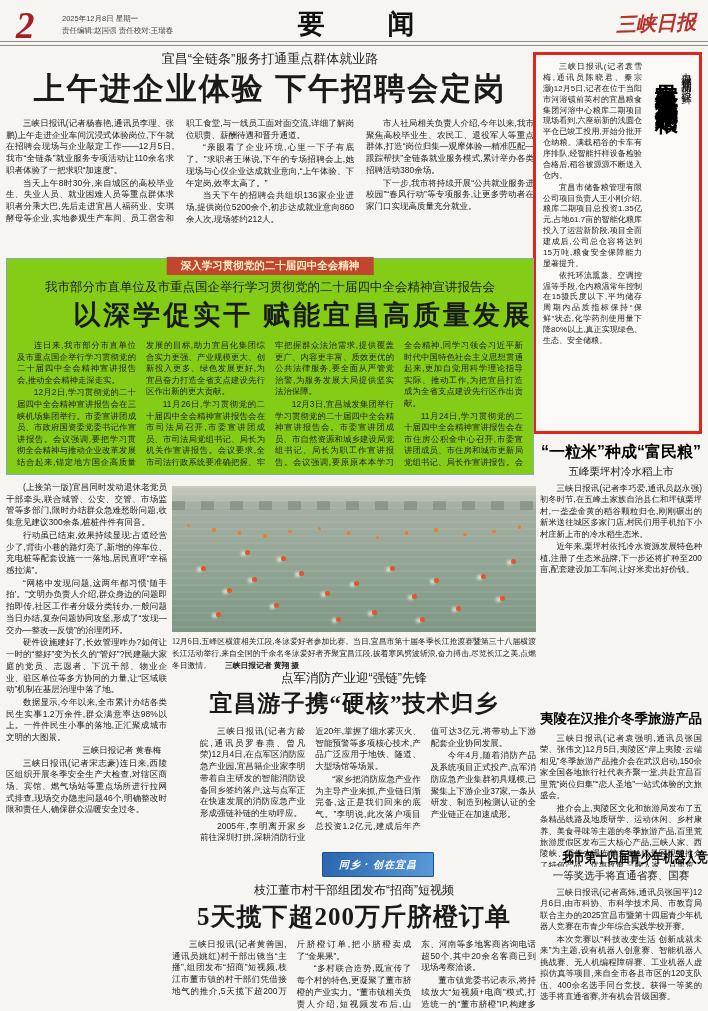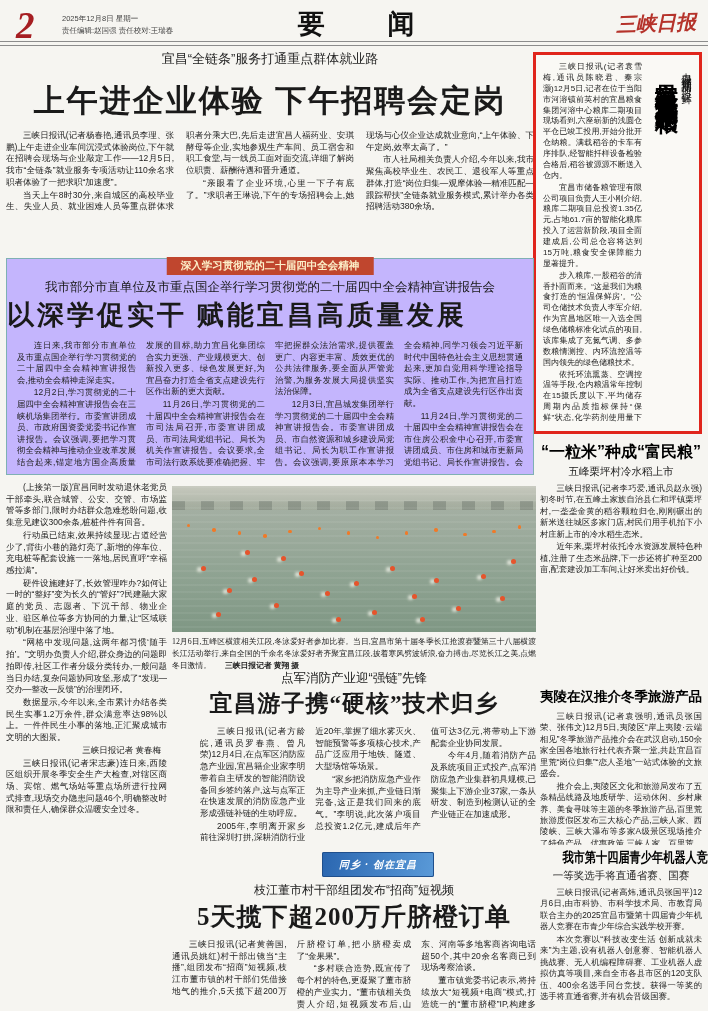--- a/index.html
+++ b/index.html
@@ -16,38 +16,38 @@
            font-size:20px;font-weight:900;font-style:italic;color:#b5332b;transform:rotate(-2deg);}
   .header-rule{position:absolute;left:0;right:0;top:41px;height:3px;
            border-top:1px solid #8c8c8c;border-bottom:1px solid #8c8c8c;}
   
   .kicker{text-align:center;font-size:13px;color:#222;}
   .paras{text-align:justify;font-size:8.5px;line-height:1.38;color:#222;overflow:hidden;}
   .paras p{margin:0 0 1px 0;text-indent:2em;}
   .paras p.sig{text-align:right;text-indent:0;padding-right:6px;}
   
   .top-story{position:absolute;left:6px;top:50px;width:528px;}
-  .top-story .headline{text-align:center;font-size:31px;font-weight:900;letter-spacing:2px;margin:12px 0 8px 0;}
+  .top-story .headline{text-align:center;font-size:31px;font-weight:900;letter-spacing:2px;margin:0 0 8px 0;}
   .top-story .paras{column-count:3;column-gap:12px;height:136px;}
   
   .grain-box{position:absolute;left:533px;top:52px;width:169px;height:382px;box-sizing:border-box;
            border:3px solid #e0251c;background:#faf9f5;padding:7px 5px 7px 7px;display:flex;}
   .grain-body{width:99px;font-size:8px;line-height:1.36;}
   .grain-heads{flex:1;writing-mode:vertical-rl;text-align:start;padding-top:2px;}
   .grain-vkicker{font-size:10.5px;letter-spacing:2px;color:#111;margin-left:2px;}
   .grain-vheadline{font-family:"Liberation Serif",serif;font-size:23px;font-weight:900;
            letter-spacing:2px;line-height:1.05;color:#000;}
   
   .study-box{position:absolute;left:6px;top:258px;width:528px;height:217px;box-sizing:border-box;
-           border:1.5px solid #7fb0b4;background:#c4b5fd;}
+           border:1.5px solid #7fb0b4;background:#84cc16;}
   .study-tag{position:absolute;top:-2px;left:50%;transform:translateX(-50%);
            background:#c0462e;color:#fcefc9;font-size:10.5px;font-weight:bold;
            padding:2px 14px;white-space:nowrap;}
   .study-kicker{margin-top:20px;text-align:center;font-size:12.5px;}
-  .study-headline{text-align:left;font-family:"Liberation Serif",serif;font-size:27px;
+  .study-headline{text-align:right;font-family:"Liberation Serif",serif;font-size:27px;
            font-weight:900;letter-spacing:3px;margin-top:1px;}
   .study-box .paras{margin:7px 10px 0 10px;column-count:4;column-gap:10px;height:136px;font-size:8.4px;}
   
   .left-col{position:absolute;left:6px;top:482px;width:161px;height:524px;}
   
   .photo{position:absolute;left:172px;top:486px;width:364px;height:146px;overflow:hidden;
          background:linear-gradient(180deg,#aab3a8 0%,#9dab9d 30%,#8fa392 60%,#7f9784 100%);}
   .shore{position:absolute;left:0;top:0;right:0;height:24px;
          background:linear-gradient(180deg,#c6c8bd,#a9b2a4);}
   .shore::after{content:"";position:absolute;left:0;right:0;bottom:0;height:9px;
@@ -77,21 +77,21 @@
          font-weight:700;letter-spacing:1px;margin:1px 0 6px 0;}
   .orange .paras{column-count:3;column-gap:10px;height:74px;}
   
   .rail{position:absolute;left:540px;width:162px;}
   .rail-h{text-align:center;font-weight:900;white-space:nowrap;color:#000;}
   .rice{top:442px;}
   .rice .rail-h{font-size:16px;letter-spacing:0;}
   .rail-sub{text-align:center;font-size:10.5px;color:#222;margin:2px 0 4px 0;}
   .rice .paras{height:202px;font-size:8.3px;}
   .travel{top:688px;}
-  .travel .rail-h{font-size:13.5px;margin-bottom:5px;}
+  .travel .rail-h{font-size:13.5px;margin-bottom:5px;margin-top:22px;}
   .travel .paras{height:134px;font-size:8.3px;}
   .robot{top:848px;}
   .robot .rail-h span{display:inline-block;transform:scaleX(.8);transform-origin:50% 50%;
          font-size:14px;white-space:nowrap;}
   .robot .paras{height:122px;font-size:8.3px;}
 </style>
 </head>
 <body>
 
 <div class="page">
@@ -107,29 +107,30 @@
     <div class="header-rule"></div>
   </div>
 
   <div class="top-story">
     <div class="kicker">宜昌“全链条”服务打通重点群体就业路</div>
     <div class="headline">上午进企业体验 下午招聘会定岗</div>
     <div class="paras">
         <p>三峡日报讯(记者杨春艳,通讯员李理、张鹏)上午走进企业车间沉浸式体验岗位,下午就在招聘会现场与企业敲定工作——12月5日,我市“全链条”就业服务专项活动让110余名求职者体验了一把求职“加速度”。</p>
         <p>当天上午8时30分,来自城区的高校毕业生、失业人员、就业困难人员等重点群体求职者分乘大巴,先后走进宜昌人福药业、安琪酵母等企业,实地参观生产车间、员工宿舍和职工食堂,与一线员工面对面交流,详细了解岗位职责、薪酬待遇和晋升通道。</p>
         <p>“亲眼看了企业环境,心里一下子有底了。”求职者王琳说,下午的专场招聘会上,她现场与心仪企业达成就业意向,“上午体验、下午定岗,效率太高了。”</p>
+        <p>当天下午的招聘会共组织136家企业进场,提供岗位5200余个,初步达成就业意向860余人次,现场签约212人。</p>
         <p>市人社局相关负责人介绍,今年以来,我市聚焦高校毕业生、农民工、退役军人等重点群体,打造“岗位归集—观摩体验—精准匹配—跟踪帮扶”全链条就业服务模式,累计举办各类招聘活动380余场。</p>
+        <p>下一步,我市将持续开展“公共就业服务进校园”“春风行动”等专项服务,让更多劳动者在家门口实现高质量充分就业。</p>
       </div>
   </div>
 
   <div class="grain-box">
     <div class="grain-body paras">
         <p>三峡日报讯(记者袁雪梅,通讯员陈晓君、秦宗灏)12月5日,记者在位于当阳市河溶镇前英村的宜昌粮食集团河溶中心粮库二期项目现场看到,六座崭新的浅圆仓平仓已竣工投用,开始分批开仓纳粮。满载稻谷的卡车有序排队,经智能扦样设备检验合格后,稻谷被源源不断送入仓内。</p>
         <p>宜昌市储备粮管理有限公司项目负责人王小刚介绍,粮库二期项目总投资1.35亿元,占地61.7亩的智能化粮库投入了运营新阶段,项目全面建成后,公司总仓容将达到15万吨,粮食安全保障能力显著提升。</p>
-        <p>步入粮库,一股稻谷的清香扑面而来。“这是我们为粮食打造的‘恒温保鲜房’。”公司仓储技术负责人李军介绍,作为宜昌地区唯一入选全国绿色储粮标准化试点的项目,该库集成了充氮气调、多参数粮情测控、内环流控温等国内领先的绿色储粮技术。</p>
         <p>依托环流熏蒸、空调控温等手段,仓内粮温常年控制在15摄氏度以下,平均储存周期内品质指标保持“保鲜”状态,化学药剂使用量下降80%以上,真正实现绿色、生态、安全储粮。</p>
       </div>
     <div class="grain-heads">
       <div class="grain-vkicker">力保储存期品质“保鲜”</div>
       <div class="grain-vheadline">宜昌首个绿色储粮示范库开仓纳粮</div>
     </div>
   </div>
 
   <div class="study-box">
     <div class="study-tag">深入学习贯彻党的二十届四中全会精神</div>
@@ -140,22 +141,22 @@
         <p>12月2日,学习贯彻党的二十届四中全会精神宣讲报告会在三峡机场集团举行。市委宣讲团成员、市政府国资委党委书记作宣讲报告。会议强调,要把学习贯彻全会精神与推动企业改革发展结合起来,锚定地方国企高质量发展的目标,助力宜昌化集团综合实力更强、产业规模更大、创新投入更多、绿色发展更好,为宜昌奋力打造全省支点建设先行区作出新的更大贡献。</p>
         <p>11月26日,学习贯彻党的二十届四中全会精神宣讲报告会在市司法局召开,市委宣讲团成员、市司法局党组书记、局长为机关作宣讲报告。会议要求,全市司法行政系统要准确把握、牢牢把握群众法治需求,提供覆盖更广、内容更丰富、质效更优的公共法律服务,要全面从严管党治警,为服务发展大局提供坚实法治保障。</p>
         <p>12月3日,宜昌城发集团举行学习贯彻党的二十届四中全会精神宣讲报告会。市委宣讲团成员、市自然资源和城乡建设局党组书记、局长为职工作宣讲报告。会议强调,要原原本本学习全会精神,同学习领会习近平新时代中国特色社会主义思想贯通起来,更加自觉用科学理论指导实际、推动工作,为把宜昌打造成为全省支点建设先行区作出贡献。</p>
         <p>11月24日,学习贯彻党的二十届四中全会精神宣讲报告会在市住房公积金中心召开,市委宣讲团成员、市住房和城市更新局党组书记、局长作宣讲报告。会议要求,切实把学习成果转化为推动工作的强大动力,聚焦住房公积金服务效能、支持城市建设发展,履职尽责、担当作为,为宜昌奋力打造全省支点建设先行区贡献更大力量。</p>
       </div>
   </div>
 
   <div class="left-col paras">
       <p>(上接第一版)宜昌同时发动退休老党员干部牵头,联合城管、公安、交管、市场监管等多部门,限时办结群众急难愁盼问题,收集意见建议300余条,桩桩件件有回音。</p>
       <p>行动虽已结束,效果持续显现:占道经营少了,背街小巷的路灯亮了,新增的停车位、充电桩等配套设施一一落地,居民直呼“幸福感拉满”。</p>
+      <p>“网格中发现问题,这两年都习惯‘随手拍’。”文明办负责人介绍,群众身边的问题即拍即传,社区工作者分级分类转办,一般问题当日办结,复杂问题协同攻坚,形成了“发现—交办—整改—反馈”的治理闭环。</p>
       <p>硬件设施建好了,长效管理咋办?如何让一时的“整好”变为长久的“管好”?民建融大家庭的党员、志愿者、下沉干部、物业企业、驻区单位等多方协同的力量,让“区域联动”机制在基层治理中落了地。</p>
-      <p>“网格中发现问题,这两年都习惯‘随手拍’。”文明办负责人介绍,群众身边的问题即拍即传,社区工作者分级分类转办,一般问题当日办结,复杂问题协同攻坚,形成了“发现—交办—整改—反馈”的治理闭环。</p>
       <p>数据显示,今年以来,全市累计办结各类民生实事1.2万余件,群众满意率达98%以上。一件件民生小事的落地,正汇聚成城市文明的大图景。</p>
       <p class="sig">三峡日报记者 黄春梅</p>
       <p>三峡日报讯(记者宋志豪)连日来,西陵区组织开展冬季安全生产大检查,对辖区商场、宾馆、燃气场站等重点场所进行拉网式排查,现场交办隐患问题46个,明确整改时限和责任人,确保群众温暖安全过冬。</p>
     </div>
 
   <div class="photo">
     <div class="shore"></div>
     <div class="ripples"></div>
   <span class="buoy" style="left: 4%; top: 26%;"></span>
       <span class="buoy" style="left: 11%; top: 29%;"></span>

